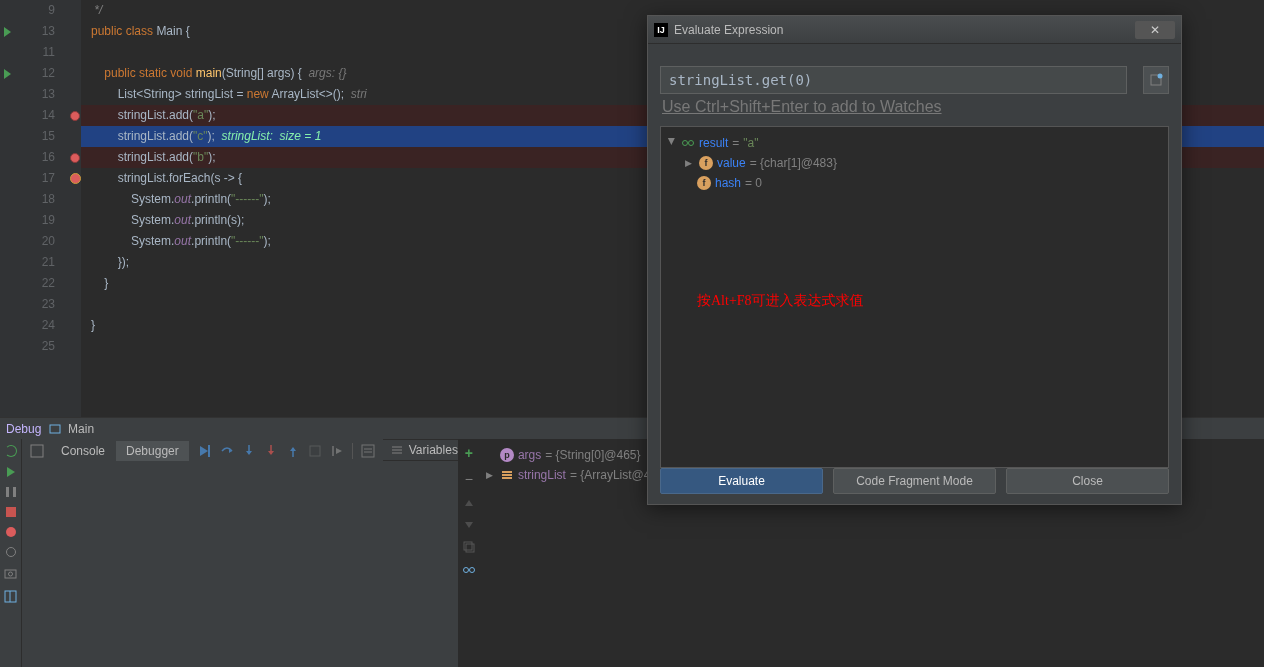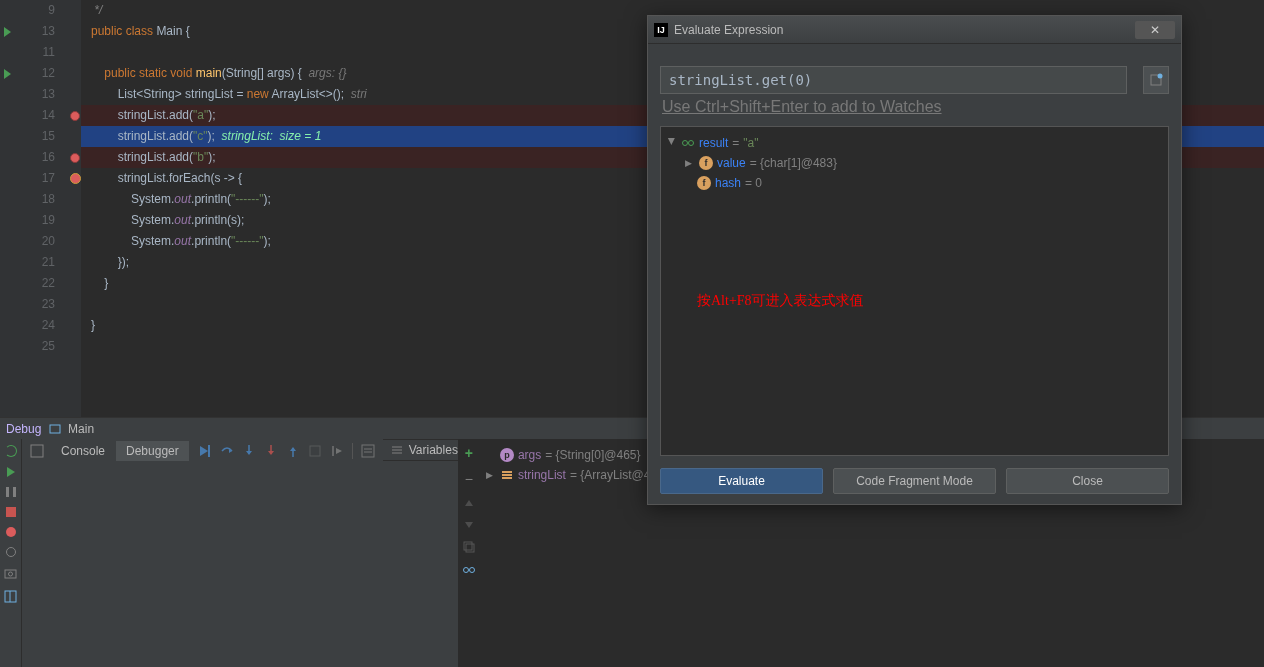--- a/index.html
+++ b/index.html
@@ -73,21 +73,21 @@
 .expr-btn{width:26px;height:28px;background:#4c5052;border:1px solid #5e6060;cursor:pointer;display:flex;align-items:center;justify-content:center;}
 .hint-row{text-align:left;color:#787878;font-size:16px;padding:4px 2px 10px;text-decoration:underline;}
 .result-lbl{color:#bbb;margin-bottom:4px;}
 .result-lbl u{text-decoration:underline;}
 .result-box{flex:1;background:#2b2b2b;border:1px solid #555;padding:6px;position:relative;overflow:hidden;}
 .result-row{height:20px;line-height:20px;display:flex;align-items:center;gap:4px;}
 .rname{color:#3b82f6;}
 .rval{color:#808080;}
 .rstr{color:#6a8759;}
 .annotation{position:absolute;color:#ff0000;font-family:"Microsoft YaHei","SimSun";font-size:14px;}
-.dlg-buttons{display:flex;gap:10px;padding-top:12px;justify-content:flex-end;}
+.dlg-buttons{display:flex;gap:10px;padding-top:0;justify-content:flex-end;}
 .btn{flex:1;height:26px;background:#4c5052;border:1px solid #5e6060;color:#bbb;cursor:pointer;border-radius:2px;}
 .btn.primary{background:#365880;border-color:#4a688a;color:#fff;}
 svg{display:block;}
 </style>
 </head>
 <body>
 
 <div class="editor">
   <div class="runcol">
     <div class="ln"></div>

